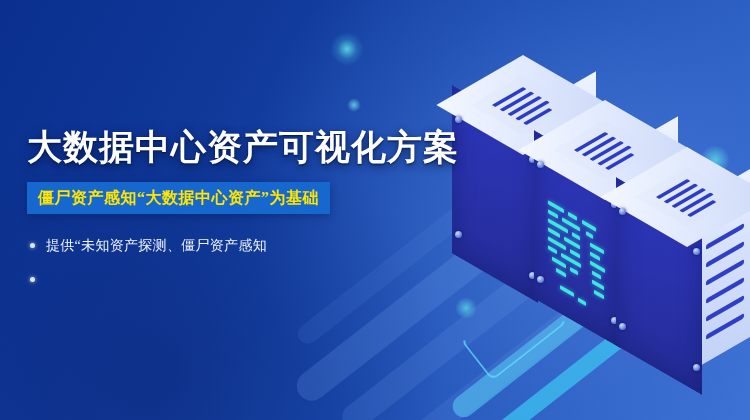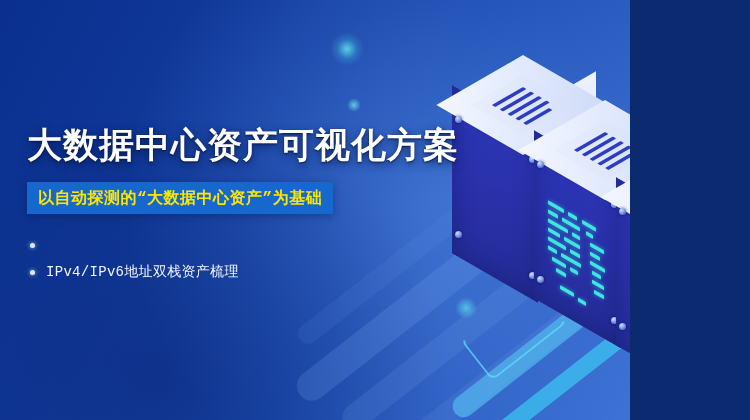--- a/index.html
+++ b/index.html
@@ -1,18 +1,18 @@
 <!DOCTYPE html>
 <html><head>
 <meta charset="utf-8">
 <style>
   html,body{margin:0;padding:0;background:#0b2a6f;}
   #banner{
-    position:relative;width:630px;height:420px;overflow:hidden;
-    font-family:Liberation Mono, monospace;
+    position:relative;width:750px;height:420px;overflow:hidden;
+    font-family:Liberation Serif, serif;
     background:linear-gradient(118deg,#0a2f8e 0%,#10399a 28%,#1a4bb0 58%,#2f62c6 82%,#3d72d4 100%);
   }
   
   .bg-layer{position:absolute;inset:0;overflow:hidden;}
   .radial-right{
     position:absolute;right:-120px;top:-110px;width:620px;height:620px;border-radius:50%;
     background:radial-gradient(circle at 50% 50%, rgba(88,140,230,.55) 0%, rgba(70,120,215,.25) 45%, rgba(50,100,200,0) 72%);
   }
   .radial-bl{
     position:absolute;left:-160px;bottom:-220px;width:640px;height:520px;border-radius:50%;
@@ -220,27 +220,27 @@
         <div class="vent" style="left:0;top:96px;width:38px;height:5px;"></div>
       </div>
     </div>
 
   </div>
 
   <div class="content">
     <div class="title">大数据中心资产可视化方案</div>
 
     <div class="tagline">
-      <span>以自动探测的“大数据中心资产”为基础</span>
+      <span>僵尸资产感知“大数据中心资产”为基础</span>
     </div>
 
     <div class="bullets">
       <div class="bullet-row">
         <div class="dot"></div>
+        <div class="btext">提供“未知资产探测、僵尸资产感知</div>
       </div>
       <div class="bullet-row">
         <div class="dot"></div>
-        <div class="btext">IPv4/IPv6地址双栈资产梳理</div>
       </div>
     </div>
   </div>
 
 </div>
 
 </body></html>

